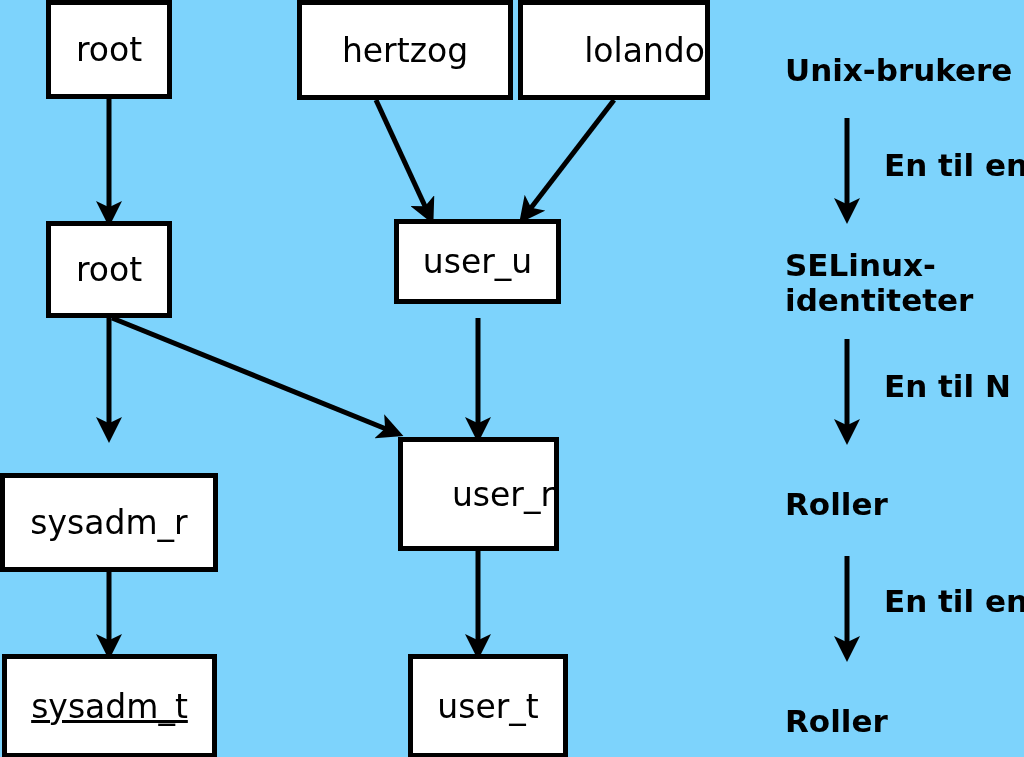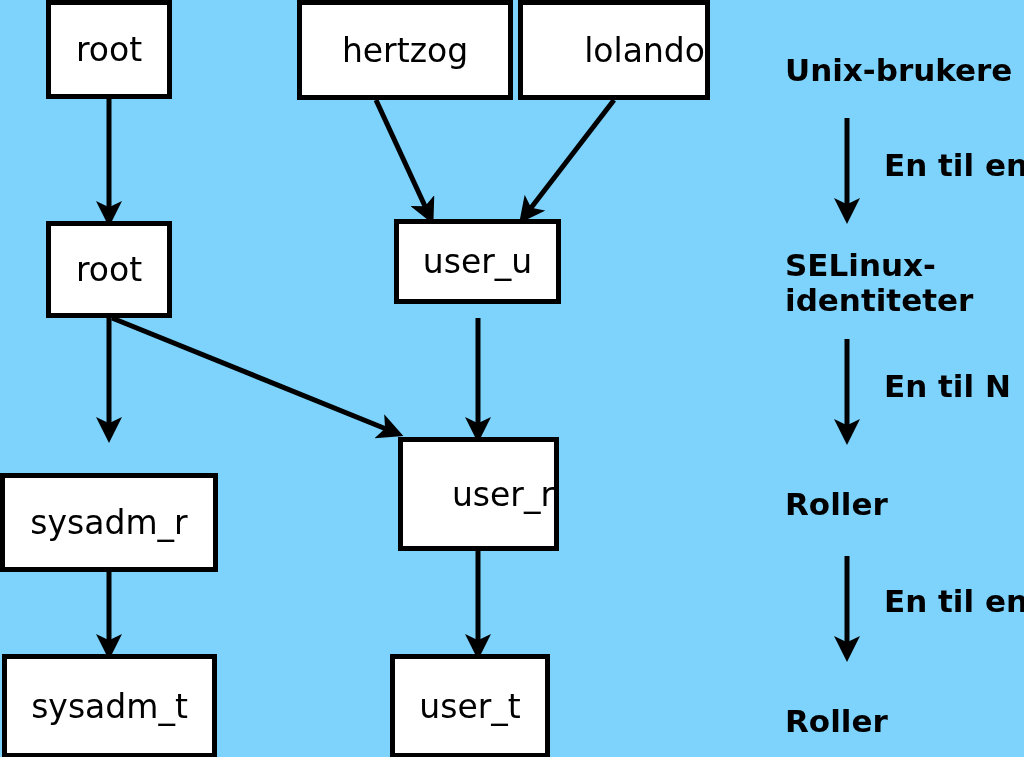--- a/index.html
+++ b/index.html
@@ -107,24 +107,24 @@
       </div>
       <div class="node" style="left: 394px; top: 219px; width: 167px; height: 85px;">
         <span class="node-label">user_u</span>
       </div>
       <div class="node" style="left: 0px; top: 437px; width: 218px; height: 99px; margin-top: 36px;">
         <span class="node-label">sysadm_r</span>
       </div>
       <div class="node" style="left: 398px; top: 437px; width: 161px; height: 114px; justify-content: flex-end;">
         <span class="node-label">user_r</span>
       </div>
-      <div class="node" style="left: 2px; top: 654px; width: 215px; height: 104px;">
+      <div class="node" style="left: 2px; top: 654px; width: 215px; height: 104px; text-decoration: underline;">
         <span class="node-label">sysadm_t</span>
       </div>
-      <div class="node" style="left: 390px; top: 654px; width: 160px; height: 104px;">
+      <div class="node" style="left: 408px; top: 654px; width: 160px; height: 104px;">
         <span class="node-label">user_t</span>
       </div>
     </div>
   <div id="legend-layer">
       <div class="legend-heading" style="left: 785px; top: 33px;">Unix-brukere</div>
       <div class="legend-edge-label" style="left: 884px; top: 150px;">En til en</div>
       <div class="legend-heading" style="left: 785px; top: 228px;">SELinux-
 identiteter</div>
       <div class="legend-edge-label" style="left: 884px; top: 371px;">En til N</div>
       <div class="legend-heading" style="left: 785px; top: 467px;">Roller</div>

